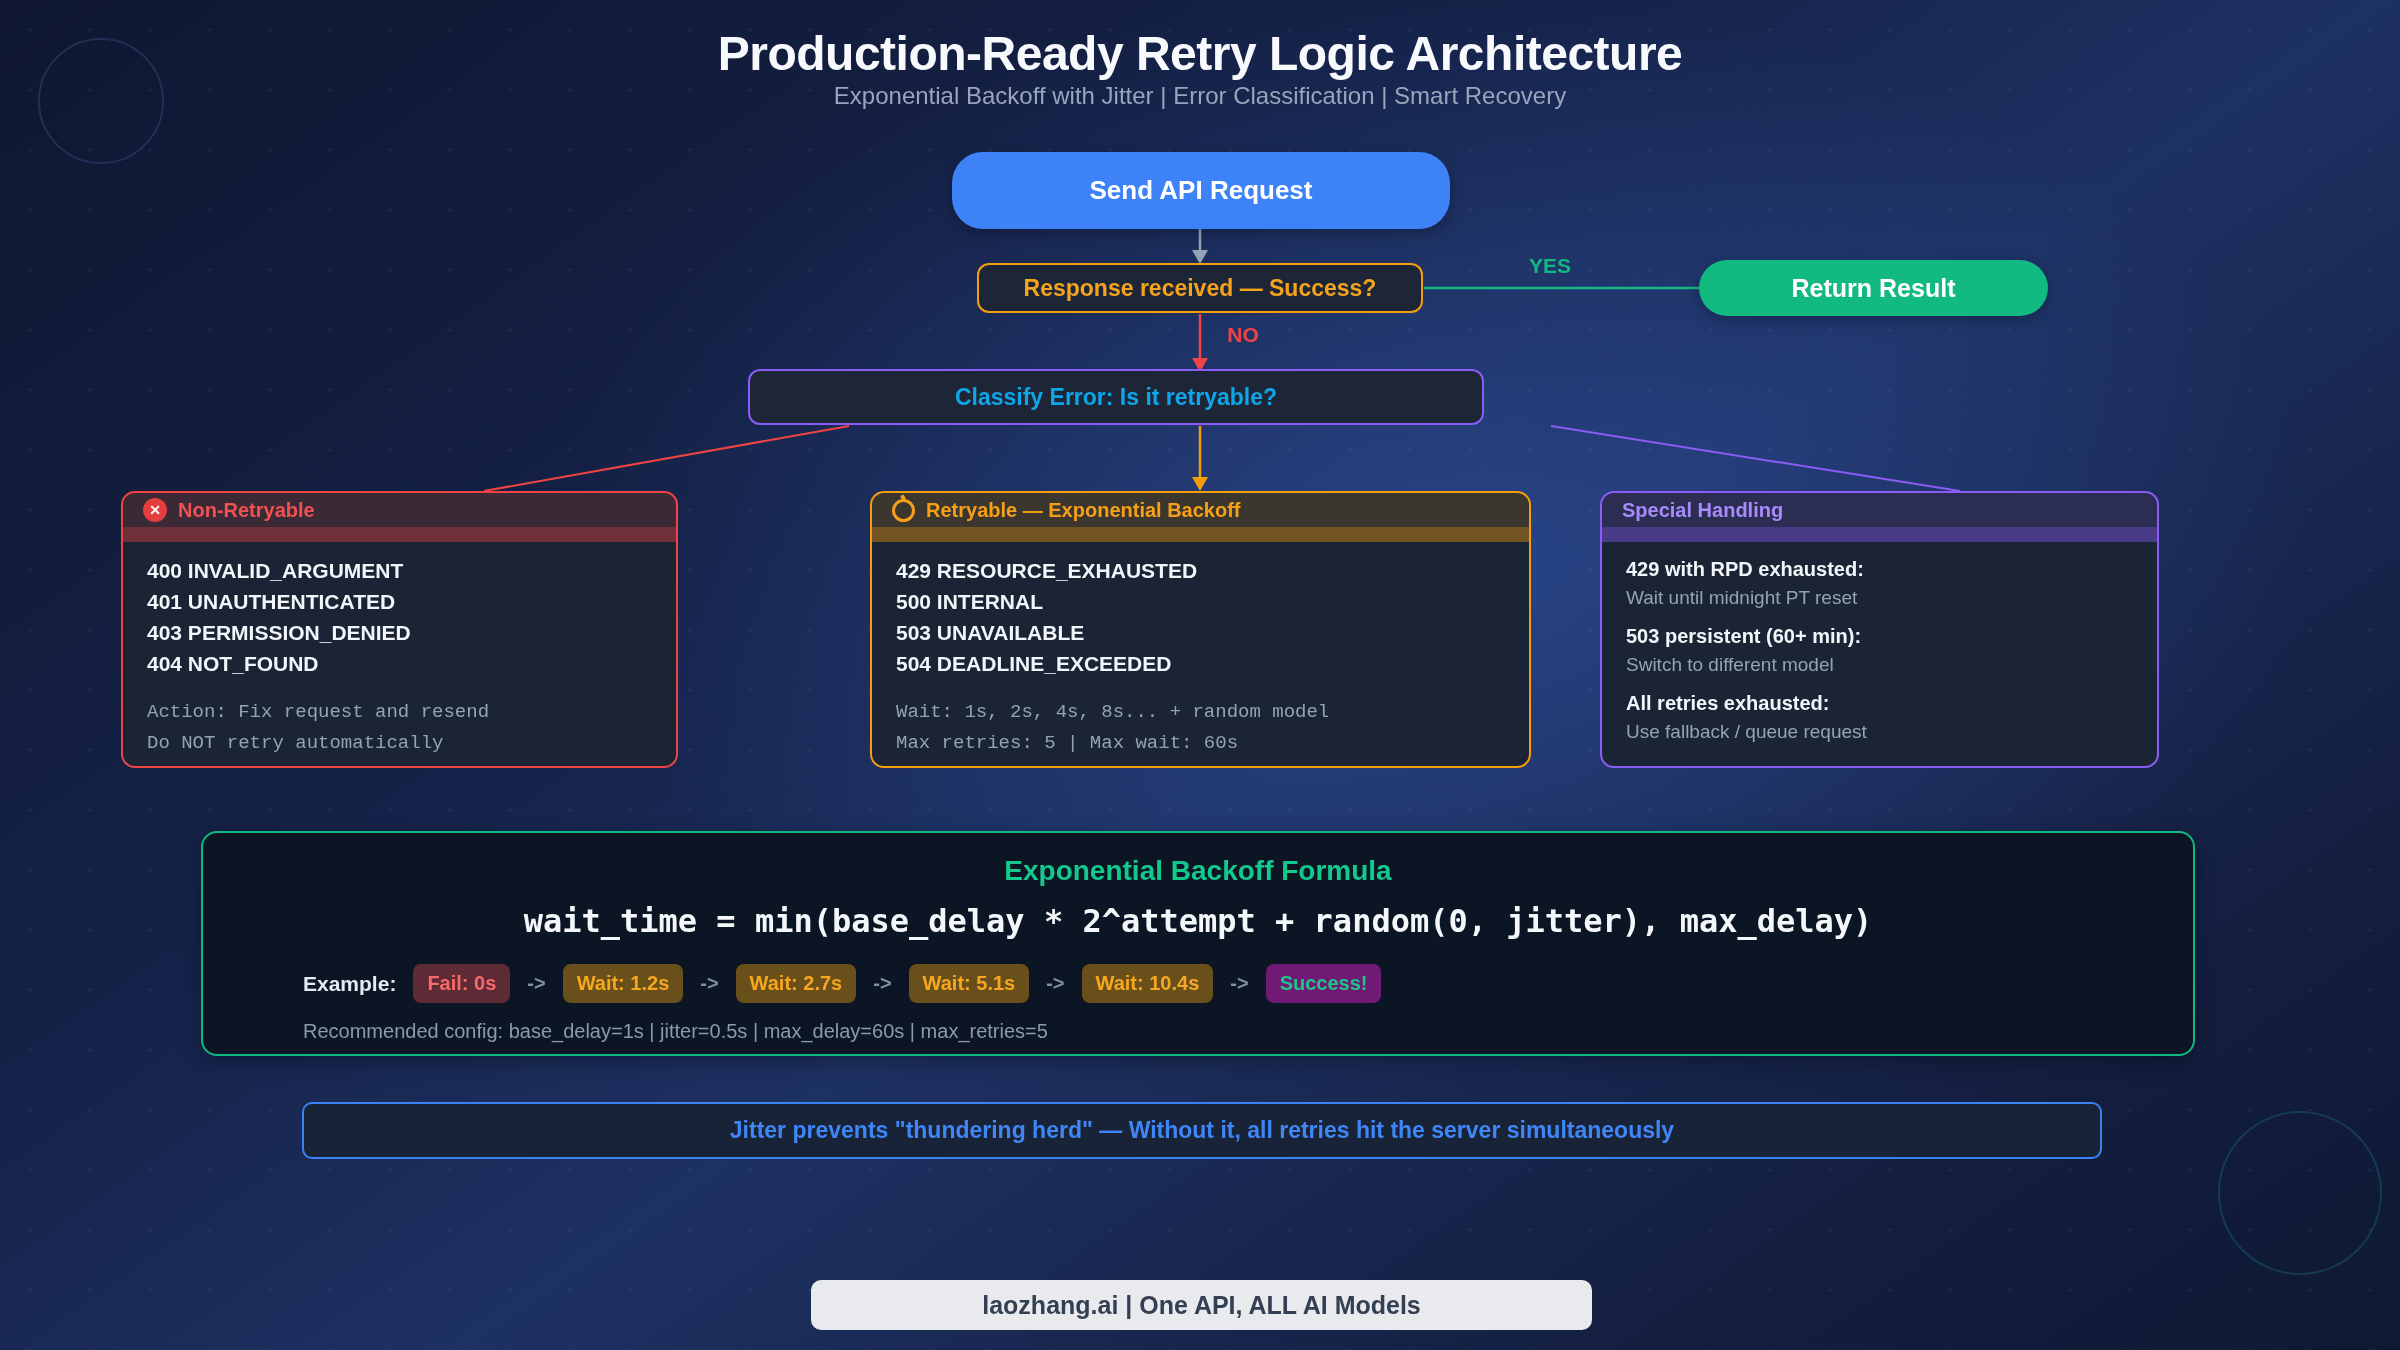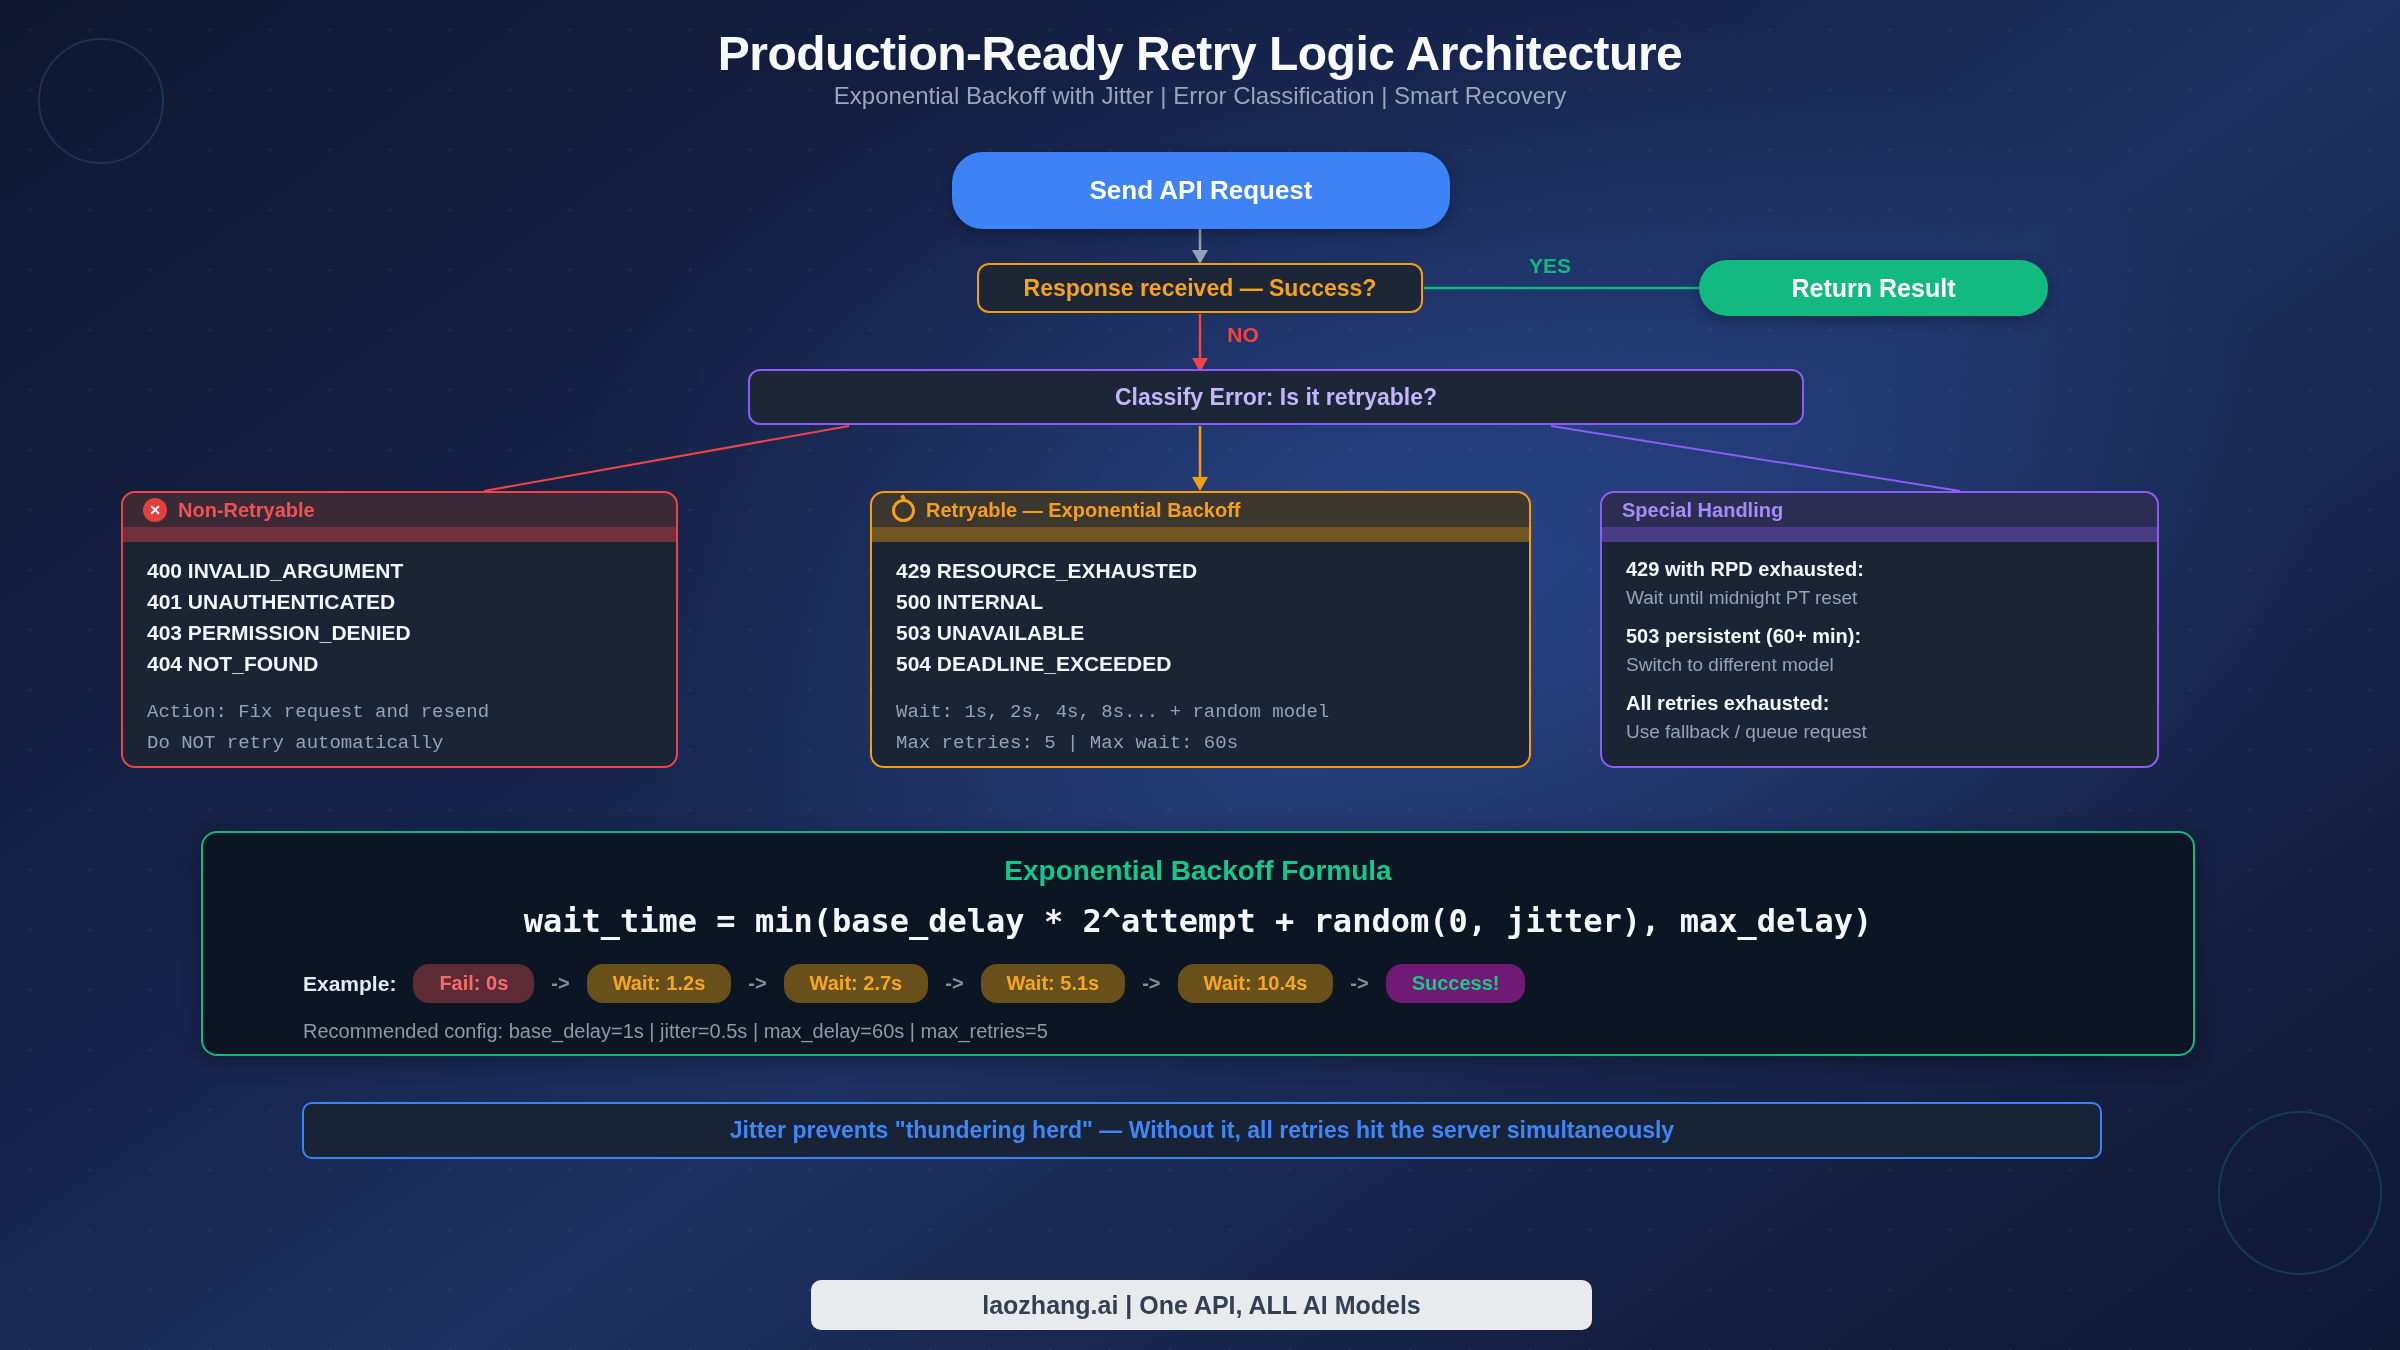--- a/index.html
+++ b/index.html
@@ -22,22 +22,22 @@
   .subtitle{position:absolute;left:0;top:82px;width:2400px;text-align:center;
     color:#98a5bb;font-size:24px;}
 
   .node{position:absolute;display:flex;align-items:center;justify-content:center;text-align:center;}
   .send-btn{left:952px;top:152px;width:498px;height:77px;border-radius:31px;background:#3d82f7;
     color:#fff;font-size:26px;font-weight:bold;box-shadow:0 4px 14px rgba(0,0,0,0.28);}
   .decision{left:977px;top:263px;width:446px;height:50px;border-radius:12px;background:#1d2637;
     border:2px solid #f59e0b;color:#f5a31c;font-size:23px;font-weight:bold;}
   .return-btn{left:1699px;top:260px;width:349px;height:56px;border-radius:28px;background:#12b981;
     color:#fff;font-size:25px;font-weight:bold;box-shadow:0 4px 14px rgba(0,0,0,0.28);}
-  .classify{left:748px;top:369px;width:1056px;height:56px;border-radius:12px;background:#1d2637;
-    border:2px solid #8b5cf6;color:#c4b5fd;font-size:23px;font-weight:bold;}
+  .classify{left:748px;top:369px;width:736px;height:56px;border-radius:12px;background:#1d2637;
+    border:2px solid #8b5cf6;color:#0ea5e9;font-size:23px;font-weight:bold;}
   .edge-label{position:absolute;font-size:21px;font-weight:bold;text-align:center;}
   .yes{left:1495px;top:254px;width:110px;color:#10b981;}
   .no{left:1208px;top:323px;width:70px;color:#f04343;}
 
   .connectors{position:absolute;left:0;top:0;pointer-events:none;}
 
   .card{position:absolute;top:491px;height:277px;border-radius:14px;background:#1b2434;overflow:hidden;}
   .card-red{left:121px;width:557px;border:2px solid #ef4444;}
   .card-orange{left:870px;width:661px;border:2px solid #f59e0b;}
   .card-purple{left:1600px;width:559px;border:2px solid #8b5cf6;}
@@ -63,21 +63,21 @@
   .icon-clock::after{content:"";position:absolute;left:6px;top:-7px;width:4px;height:5px;
     background:#f6a01a;transform:rotate(-25deg);}
 
   .formula-panel{position:absolute;left:201px;top:831px;width:1994px;height:225px;border-radius:16px;
     background:#0c1524;border:2px solid #10b981;box-shadow:0 6px 20px rgba(0,0,0,0.30);}
   .f-title{margin-top:22px;text-align:center;color:#13c88b;font-size:28px;font-weight:bold;}
   .f-code{margin-top:15px;text-align:center;color:#f4f7fa;font-size:32px;font-weight:bold;
     font-family:"DejaVu Sans Mono",monospace;}
   .f-example{margin:24px 0 0 100px;display:flex;align-items:center;gap:17px;}
   .f-example-label{color:#e4eaf2;font-size:21px;font-weight:bold;}
-  .chip{padding:8px 26px;border-radius:16px;font-size:20px;font-weight:bold;white-space:nowrap;}
+  .chip{padding:8px 14px;border-radius:8px;font-size:20px;font-weight:bold;white-space:nowrap;}
   .chip-fail{background:#5d2a36;color:#f76a6a;}
   .chip-wait{background:#69501a;color:#f7a71f;}
   .chip-success{background:#701a75;color:#1cc686;}
   .chip-arrow{color:#7e90a6;font-size:20px;font-weight:bold;}
   .f-config{margin:17px 0 0 100px;color:#8b99ad;font-size:20px;}
 
   .jitter-note{position:absolute;left:302px;top:1102px;width:1800px;height:57px;border-radius:10px;
     background:#192338;border:2px solid #3b82f6;display:flex;align-items:center;justify-content:center;
     color:#3f86f7;font-size:23px;font-weight:bold;}
   .footer{position:absolute;left:811px;top:1280px;width:781px;height:50px;border-radius:10px;

